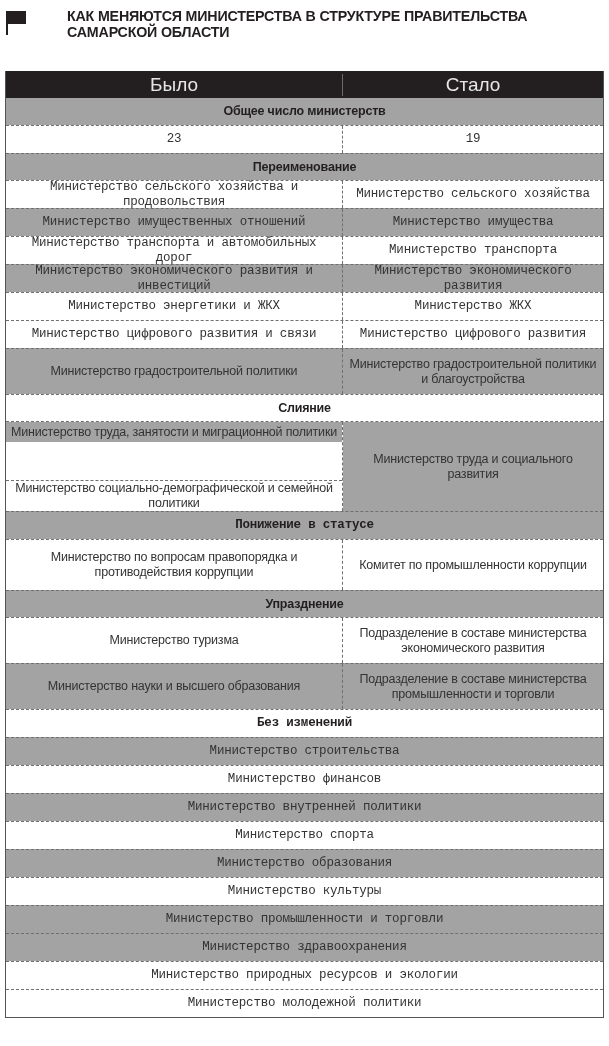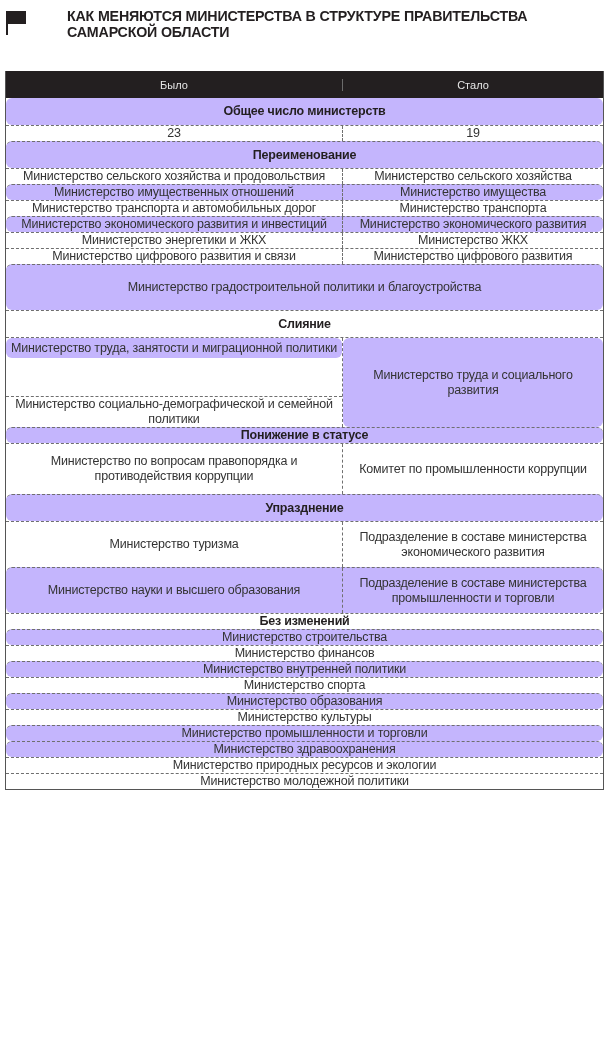--- a/index.html
+++ b/index.html
@@ -47,58 +47,58 @@
     border-left: 1px solid #555;
     border-right: 1px solid #555;
     border-bottom: 1px solid #555;
     box-sizing: content-box;
   }
   .thead {
     display: flex;
     height: 27px;
     background: #231f20;
     color: #e6e6e6;
-    font-size: 11px;
+    font-size: 19px;
     align-items: center;
   }
   .thead .th {
     display: flex;
     align-items: center;
     justify-content: center;
     box-sizing: border-box;
   }
   .thead .th.left { width: 337px; border-right: 1px solid #6b6b6b; }
   .thead .th.right { flex: 1; }
 
   .row {
     display: flex;
     border-top: 1px dashed #6f6f6f;
     box-sizing: border-box;
     font-size: 12.5px;
     line-height: 15px;
     letter-spacing: -0.2px;
   }
   .row.first { border-top: none; }
-  .row.gray, .cell.gray { background: #c4b5fd; border-radius: 6px; }
+  .row.gray, .cell.gray { background: #a3a3a3; }
   .row.white, .cell.white { background: #ffffff; }
   .cell {
     display: flex;
     align-items: center;
     justify-content: center;
     text-align: center;
     box-sizing: border-box;
     padding: 0 4px;
   }
   .cell.left { width: 337px; border-right: 1px dashed #6f6f6f; }
   .cell.right { flex: 1; }
   .cell.full { flex: 1; }
   .row.section .cell { font-weight: bold; color: #231f20; }
 
   .h27 { height: 27px; }
-  .h28 { height: 16px; }
+  .h28 { height: 28px; font-family: Liberation Mono, monospace; }
   .h46 { height: 46px; }
   .h47 { height: 51px; }
   .h90 { height: 90px; }
 
   .merge-left {
     width: 337px;
     display: flex;
     flex-direction: column;
     border-right: 1px dashed #6f6f6f;
     box-sizing: border-box;
@@ -160,20 +160,21 @@
   </div>
   <div class="row white h28">
     <div class="cell left">Министерство энергетики и ЖКХ</div>
     <div class="cell right">Министерство ЖКХ</div>
   </div>
   <div class="row white h28">
     <div class="cell left">Министерство цифрового развития и связи</div>
     <div class="cell right">Министерство цифрового развития</div>
   </div>
   <div class="row gray h46">
+    <div class="cell left">Министерство градостроительной политики</div>
     <div class="cell right">Министерство градостроительной политики и благоустройства</div>
   </div>
 
   <div class="row section white h27">
     <div class="cell full">Слияние</div>
   </div>
   <div class="row h90">
     <div class="merge-left">
       <div class="cell gray">Министерство труда, занятости и миграционной политики</div>
       <div class="cell white">Министерство социально-демографической и семейной политики</div>

